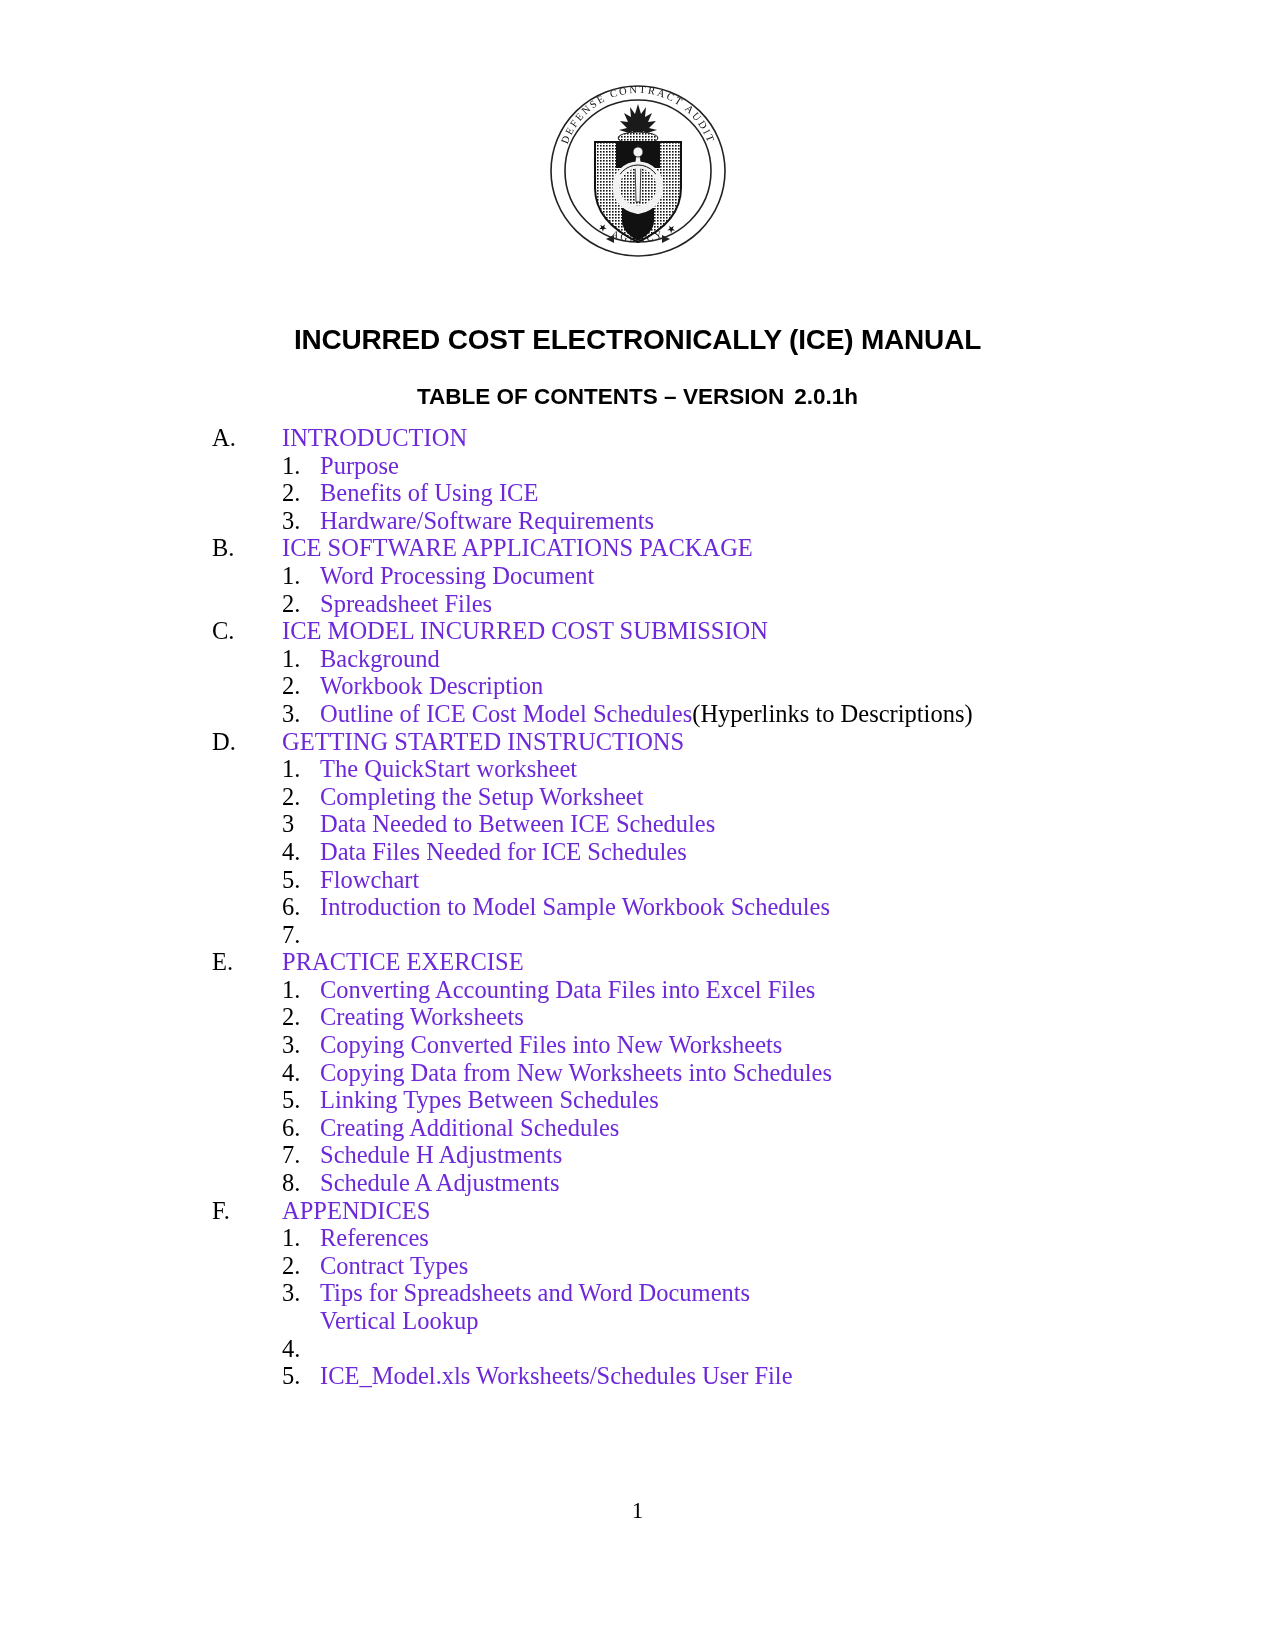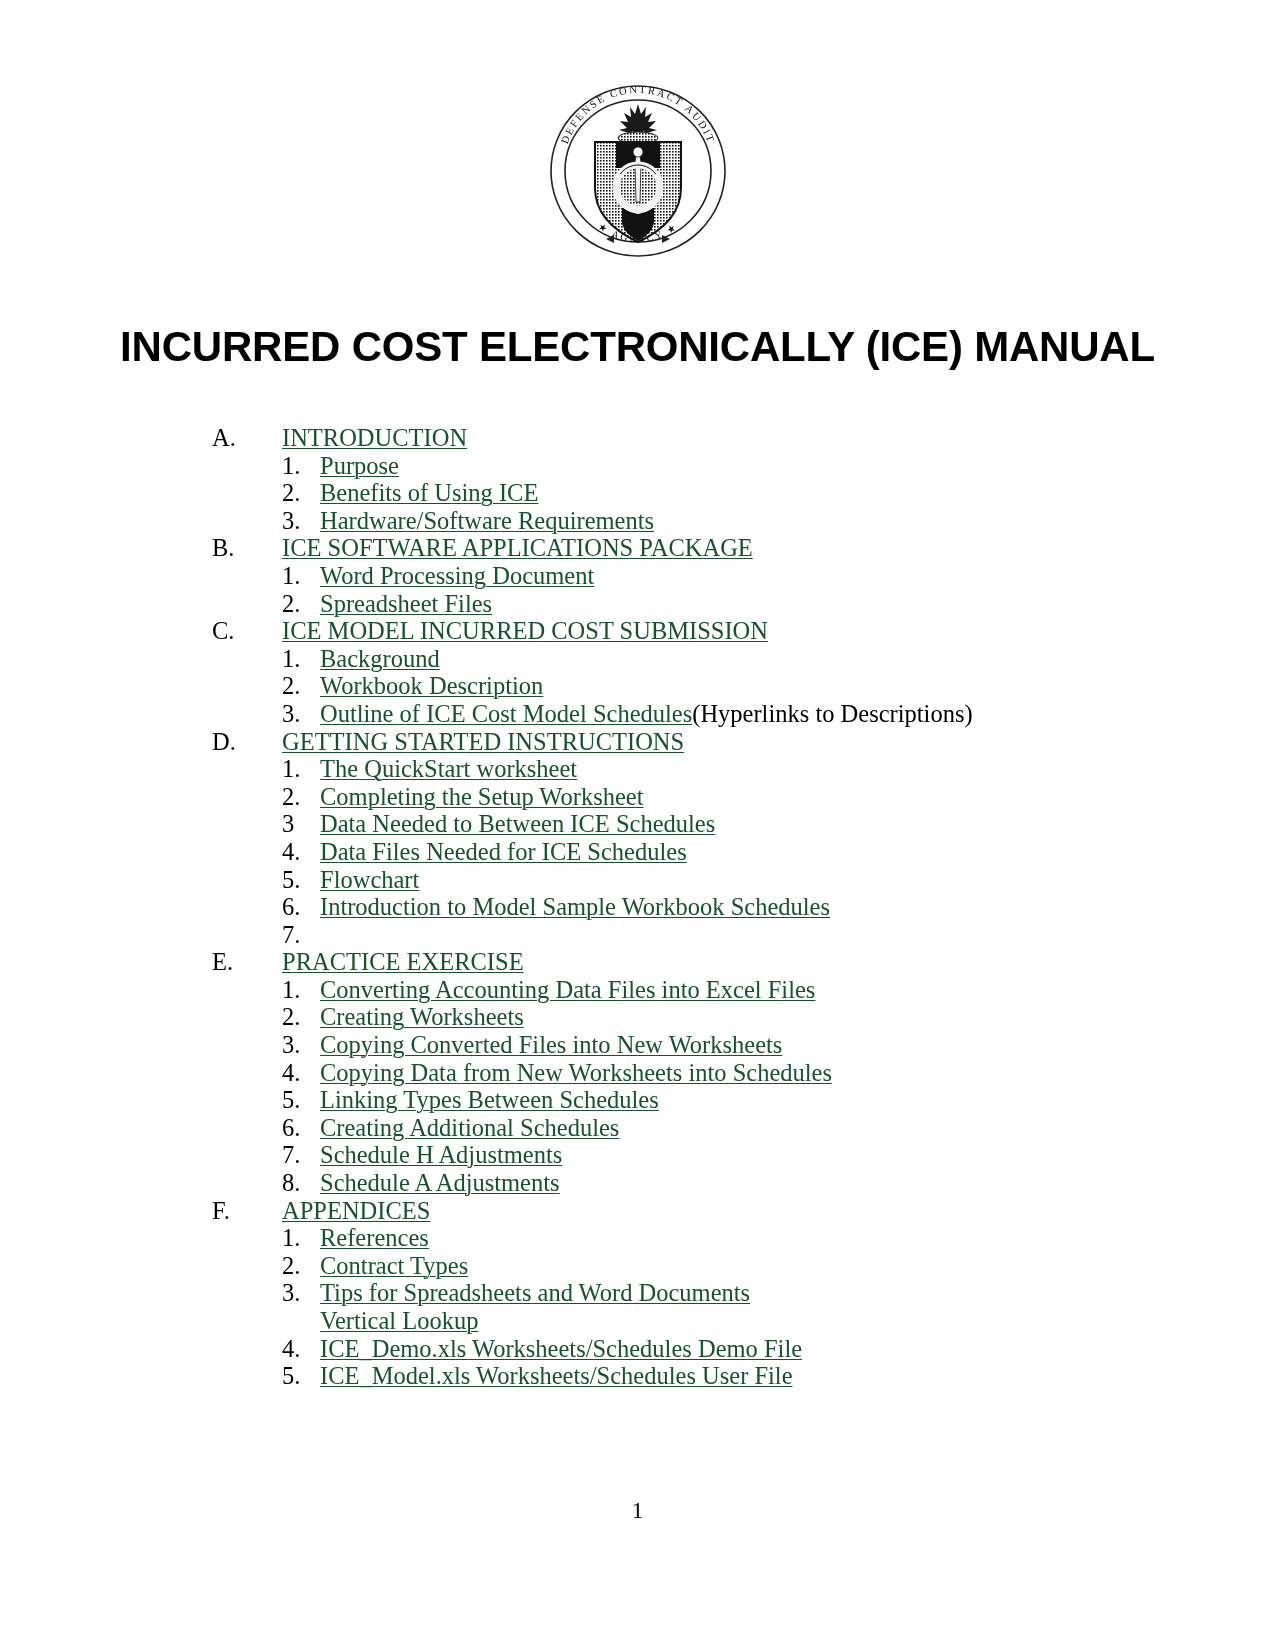--- a/index.html
+++ b/index.html
@@ -41,21 +41,21 @@
 
   
   .doc-title {
     position: absolute;
     top: 325px;
     left: 0;
     width: 1275px;
     text-align: center;
     font-family: "Liberation Sans", "DejaVu Sans", sans-serif;
     font-weight: bold;
-    font-size: 42px;
+    font-size: 28px;
     letter-spacing: -0.2px;
     line-height: 1.05;
     white-space: nowrap;
   }
   .doc-subtitle {
     position: absolute;
     top: 385px;
     left: 0;
     width: 1275px;
     text-align: center;
@@ -95,24 +95,23 @@
   }
   .lvl2 .txt { flex: none; }
 
   .lvl2-nonum .marker {
     width: 38px;
     margin-left: 282px;
     flex: none;
   }
 
   .link {
-    text-decoration: underline;
     text-decoration-thickness: 1px;
     text-underline-offset: 2px;
-    color: #14532d;
+    color: #6d28d9;
   }
   .plain { text-decoration: none; }
 
   
   .page-number {
     position: absolute;
     top: 1498px;
     left: 0;
     width: 1275px;
     text-align: center;
@@ -165,20 +164,23 @@
         <circle cx="98" cy="70" r="5" fill="#f5f5f5" stroke="#111" stroke-width="0.8"></circle>
 
         <polygon points="66,157 74,153 74,161" fill="#222"></polygon>
         <polygon points="130,157 122,153 122,161" fill="#222"></polygon>
       </svg>
     </div>
   </div>
 
   <div class="doc-title">INCURRED COST ELECTRONICALLY (ICE) MANUAL</div>
 
+  <div class="doc-subtitle">
+    <span>TABLE OF CONTENTS – VERSION</span><span class="ver-gap"></span><span>2.0.1h</span>
+  </div>
 
   <div class="toc">
 
     <div class="toc-row lvl1">
       <span class="marker">A.</span>
       <span class="txt link">INTRODUCTION</span>
     </div>
     <div class="toc-row lvl2">
       <span class="marker">1.</span>
       <span class="txt link">Purpose</span>
@@ -307,21 +309,20 @@
     <div class="toc-row lvl2">
       <span class="marker">3.</span>
       <span class="txt link">Tips for Spreadsheets and Word Documents</span>
     </div>
     <div class="toc-row lvl2-nonum">
       <span class="marker"></span>
       <span class="txt link">Vertical Lookup</span>
     </div>
     <div class="toc-row lvl2">
       <span class="marker">4.</span>
-      <span class="txt link">ICE_Demo.xls Worksheets/Schedules Demo File</span>
     </div>
     <div class="toc-row lvl2">
       <span class="marker">5.</span>
       <span class="txt link">ICE_Model.xls Worksheets/Schedules User File</span>
     </div>
 
   </div>
 
   <div class="page-number">1</div>
 

